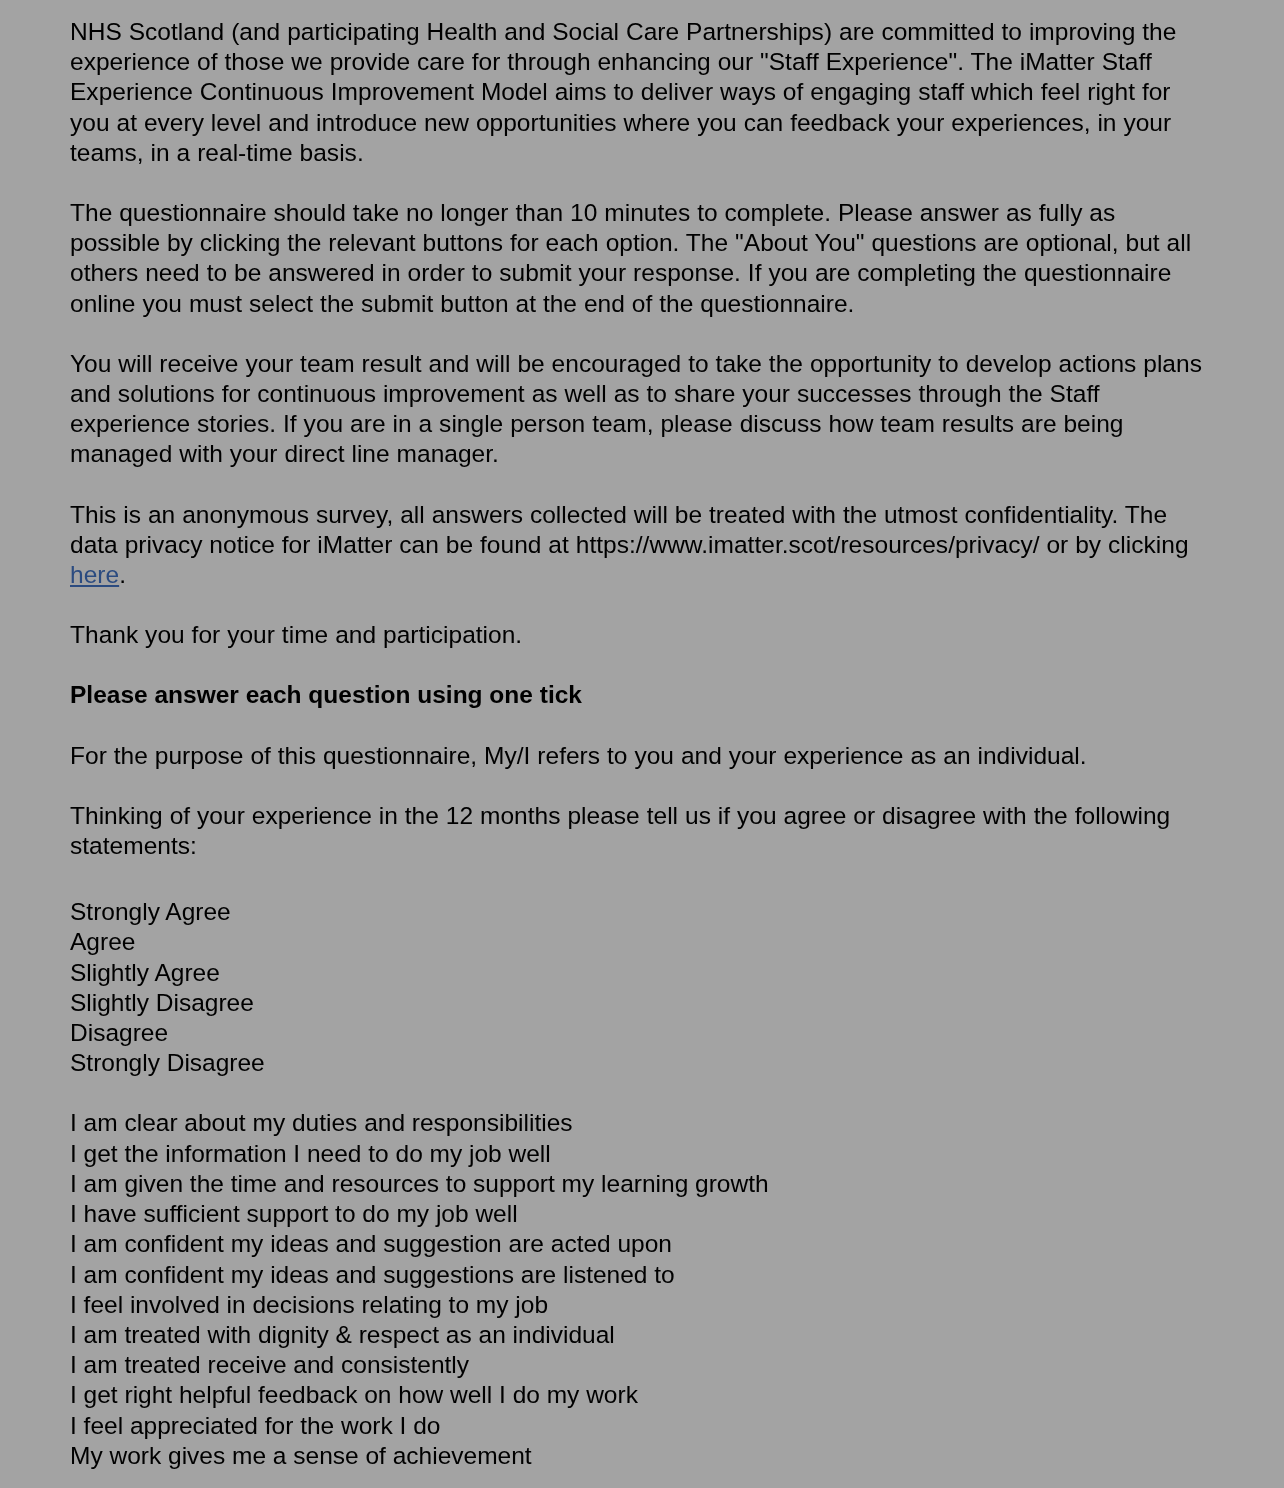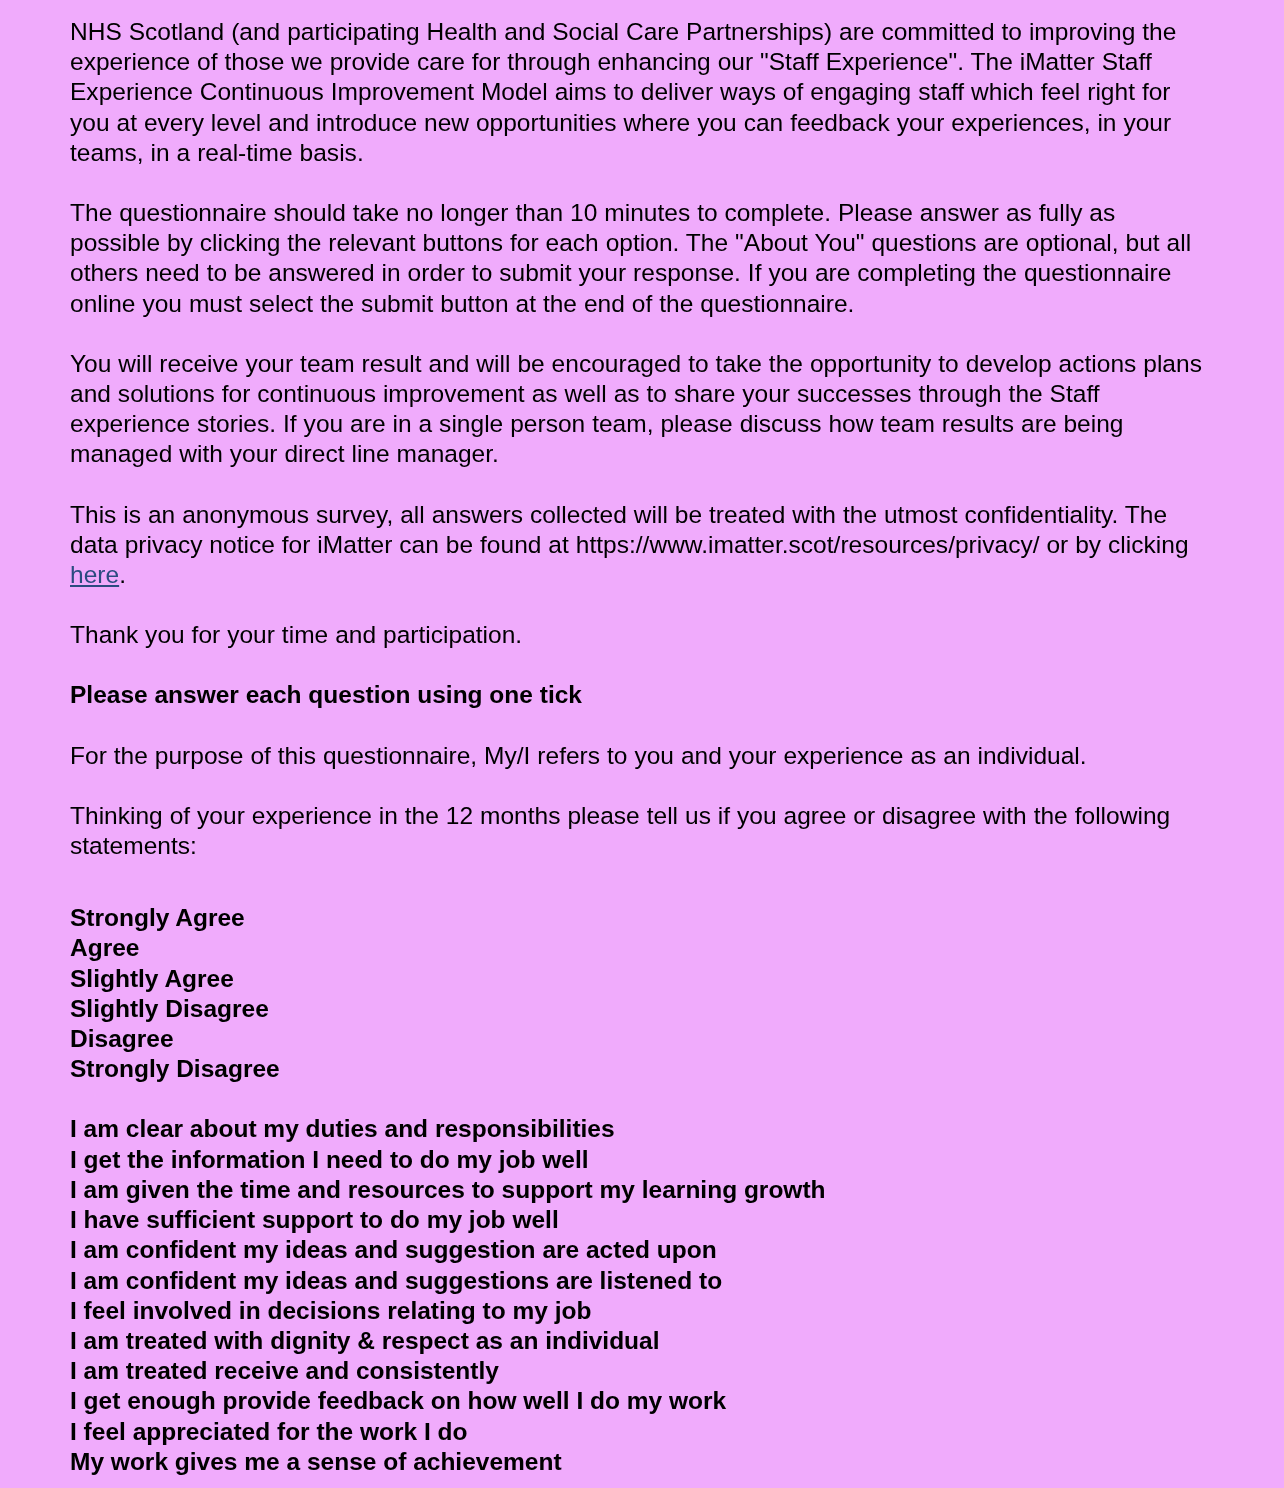--- a/index.html
+++ b/index.html
@@ -12,44 +12,43 @@
     height: 1488px;
     font-family: "Liberation Sans", sans-serif;
     color: #000000;
     -webkit-font-smoothing: none;
   }
   .page {
     box-sizing: border-box;
     width: 1284px;
     height: 1488px;
     padding: 17px 74px 0 70px;
-    background: #f0abfc;
+    background: #a3a3a3;
   }
   .para {
     font-size: 24.5px;
     line-height: 30.2px;
     margin: 0 0 30px 0;
     text-align: left;
     letter-spacing: 0.02px;
     word-spacing: 0.1px;
   }
   .para.tight {
-    margin-bottom: 10px;
+    margin-bottom: 4px;
   }
   .heading-bold {
     font-size: 24.5px;
     line-height: 30.2px;
     font-weight: bold;
     margin: 8px 0 30px 0;
   }
   .list-block {
     font-size: 24.5px;
     line-height: 30.2px;
     margin: 0;
-    font-weight: bold;
   }
   .list-block .list-line {
     display: block;
     white-space: pre;
   }
   .link {
     color: #2B4B80;
     text-decoration: underline;
     text-underline-offset: 2px;
   }
@@ -93,18 +92,18 @@
   <div class="list-block">
     <span class="list-line">I am clear about my duties and responsibilities</span>
     <span class="list-line">I get the information I need to do my job well</span>
     <span class="list-line">I am given the time and resources to support my learning growth</span>
     <span class="list-line">I have sufficient support to do my job well</span>
     <span class="list-line">I am confident my ideas and suggestion are acted upon</span>
     <span class="list-line">I am confident my ideas and suggestions are listened to</span>
     <span class="list-line">I feel involved in decisions relating to my job</span>
     <span class="list-line">I am treated with dignity &amp; respect as an individual</span>
     <span class="list-line">I am treated receive and consistently</span>
-    <span class="list-line">I get enough provide feedback on how well I do my work</span>
+    <span class="list-line">I get right helpful feedback on how well I do my work</span>
     <span class="list-line">I feel appreciated for the work I do</span>
     <span class="list-line">My work gives me a sense of achievement</span>
   </div>
 
 </div>
 
 </body></html>

